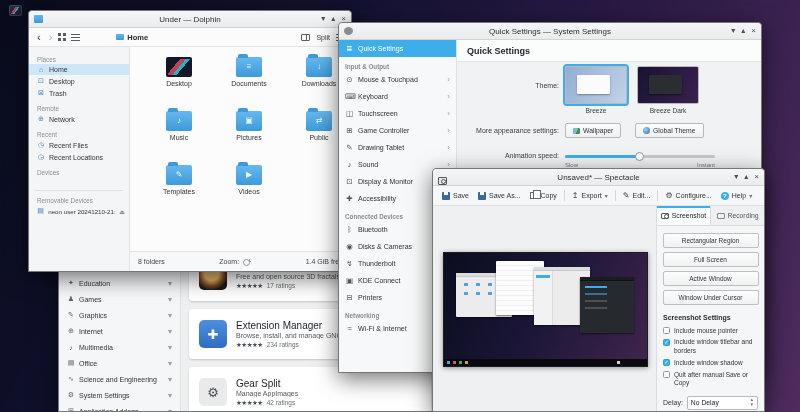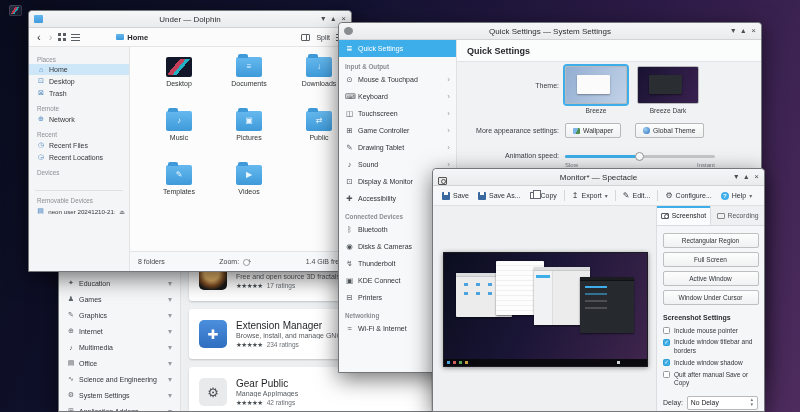--- a/index.html
+++ b/index.html
@@ -268,21 +268,21 @@
           <span class="app-desc">Browse, install, and manage GNOME</span>
           <span class="app-rate">
               <span class="stars">★★★★★</span>
               <span>234 ratings</span>
             </span>
         </span>
       </div>
       <div class="card">
         <span class="app-ico gear">⚙</span>
         <span class="app-txt">
-          <span class="app-name">Gear Public</span>
+          <span class="app-name">Gear Split</span>
           <span class="app-desc">Manage AppImages</span>
           <span class="app-rate">
               <span class="stars">★★★★★</span>
               <span>42 ratings</span>
             </span>
         </span>
       </div>
     </div>
   </div>
 </section>
@@ -538,21 +538,21 @@
             <span>Instant</span>
           </div>
       </div>
     </div>
   </div>
 </section>
 
 <section class="window spectacle">
   <div class="titlebar">
     <span class="app-ic ic-cam-s"></span>
-    <span class="title">Monitor* — Spectacle</span>
+    <span class="title">Unsaved* — Spectacle</span>
     <span class="win-controls">
       <span>▾</span>
       <span>▴</span>
       <span>×</span>
     </span>
   </div>
   <div class="sp-toolbar">
     <span class="tbtn">
         <span class="ic-save"></span>
         <span>Save</span>

